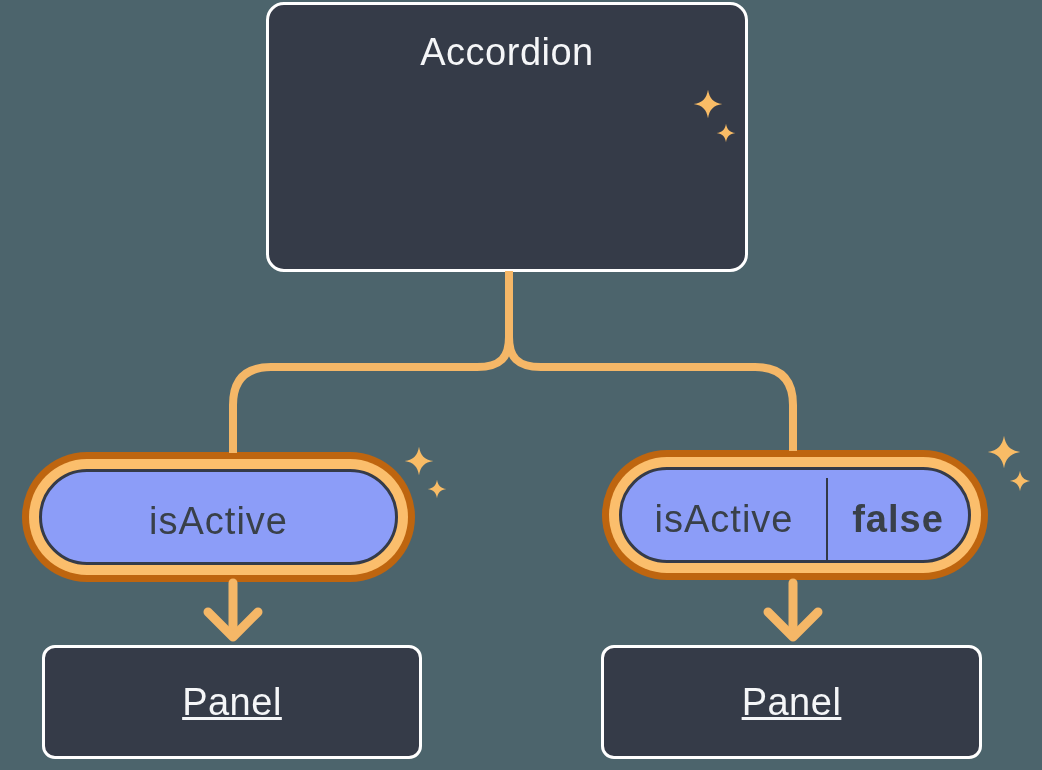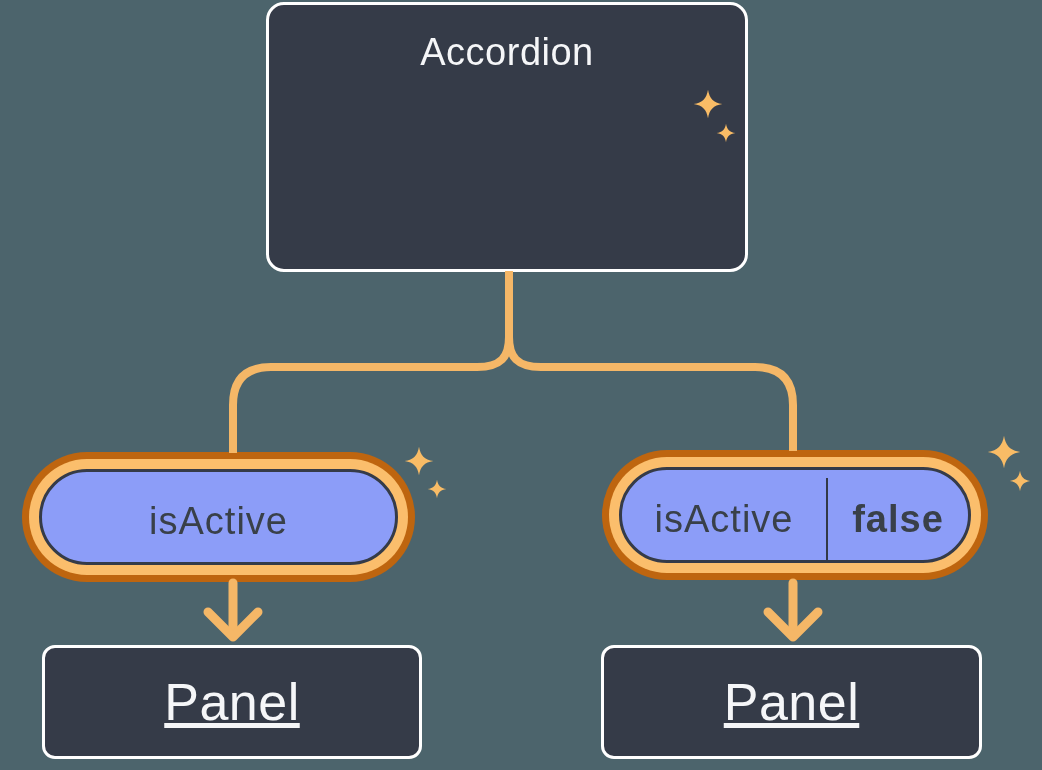--- a/index.html
+++ b/index.html
@@ -25,21 +25,21 @@
     position:absolute;left:0;top:26px;width:100%;
     text-align:center;
     font-size:38px;line-height:1.15;
     letter-spacing:0.5px;
     color:#F5F6F8;
   }
   .panel{
     left:0;top:0;
     border-radius:13px;
     display:flex;align-items:center;justify-content:center;
-    font-size:52px;color:#F5F6F8;letter-spacing:0.5px;
+    font-size:38px;color:#F5F6F8;letter-spacing:0.5px;
   }
   #panel-left{left:42px;top:645px;width:380px;height:114px;}
   #panel-right{left:601px;top:645px;width:381px;height:114px;}
 
   
   .pill{
     position:absolute;
     border-radius:999px;
     background:#BE650F;          
     padding:7px;

